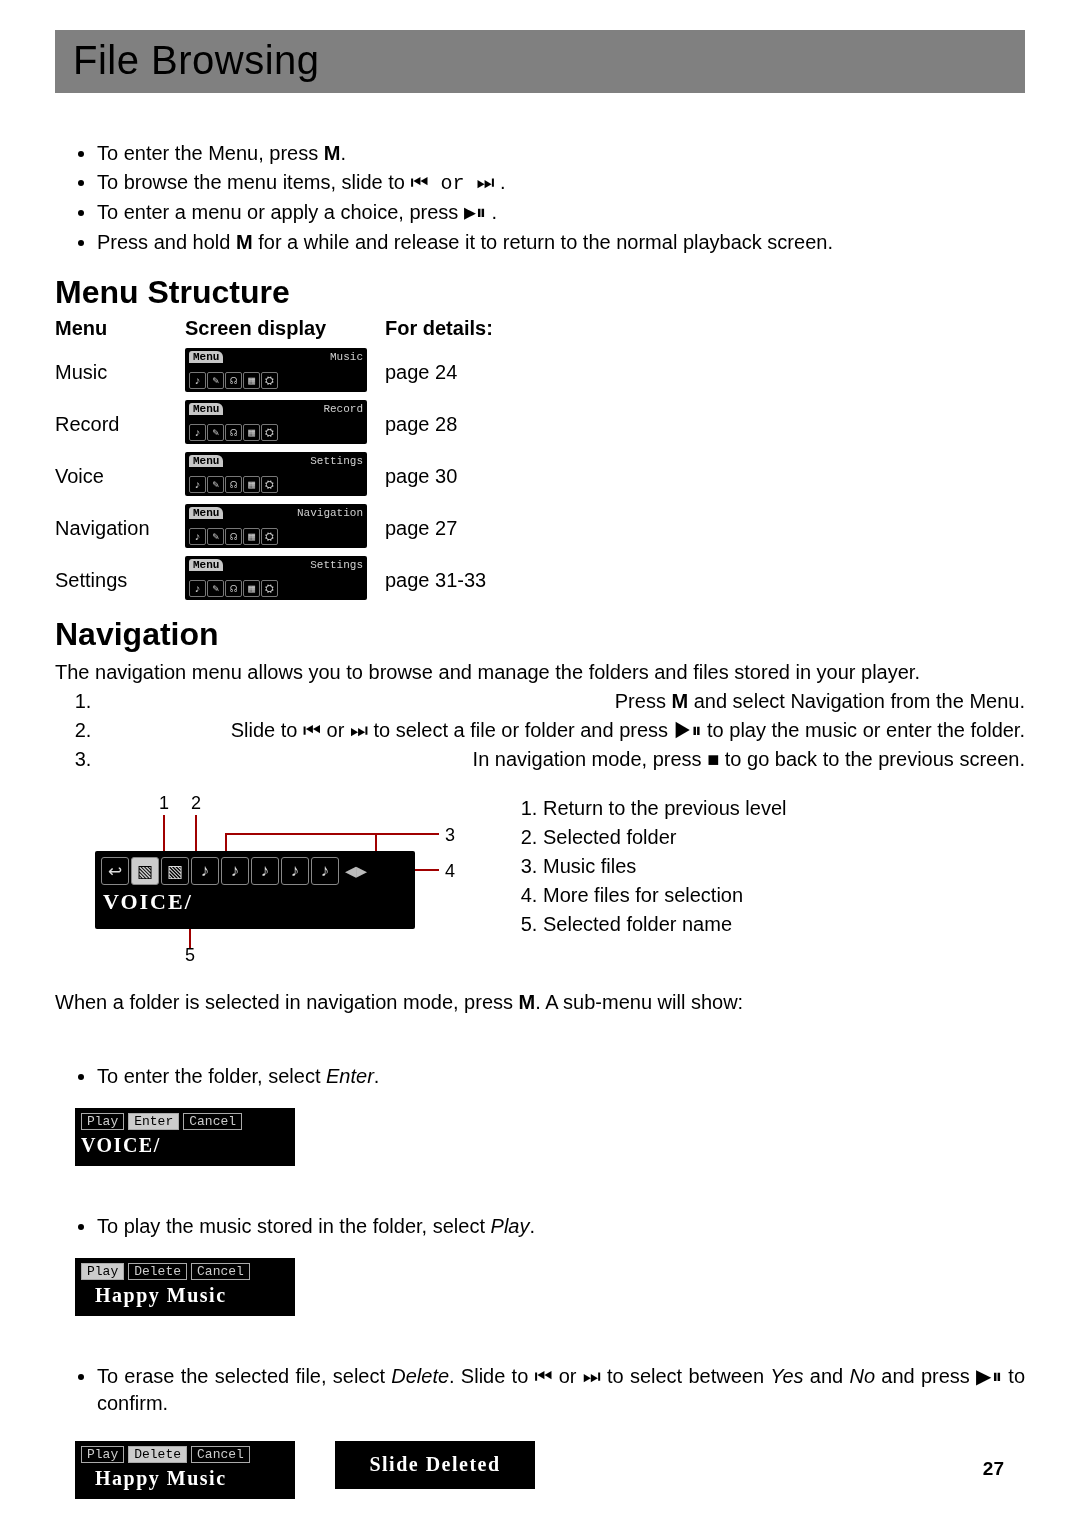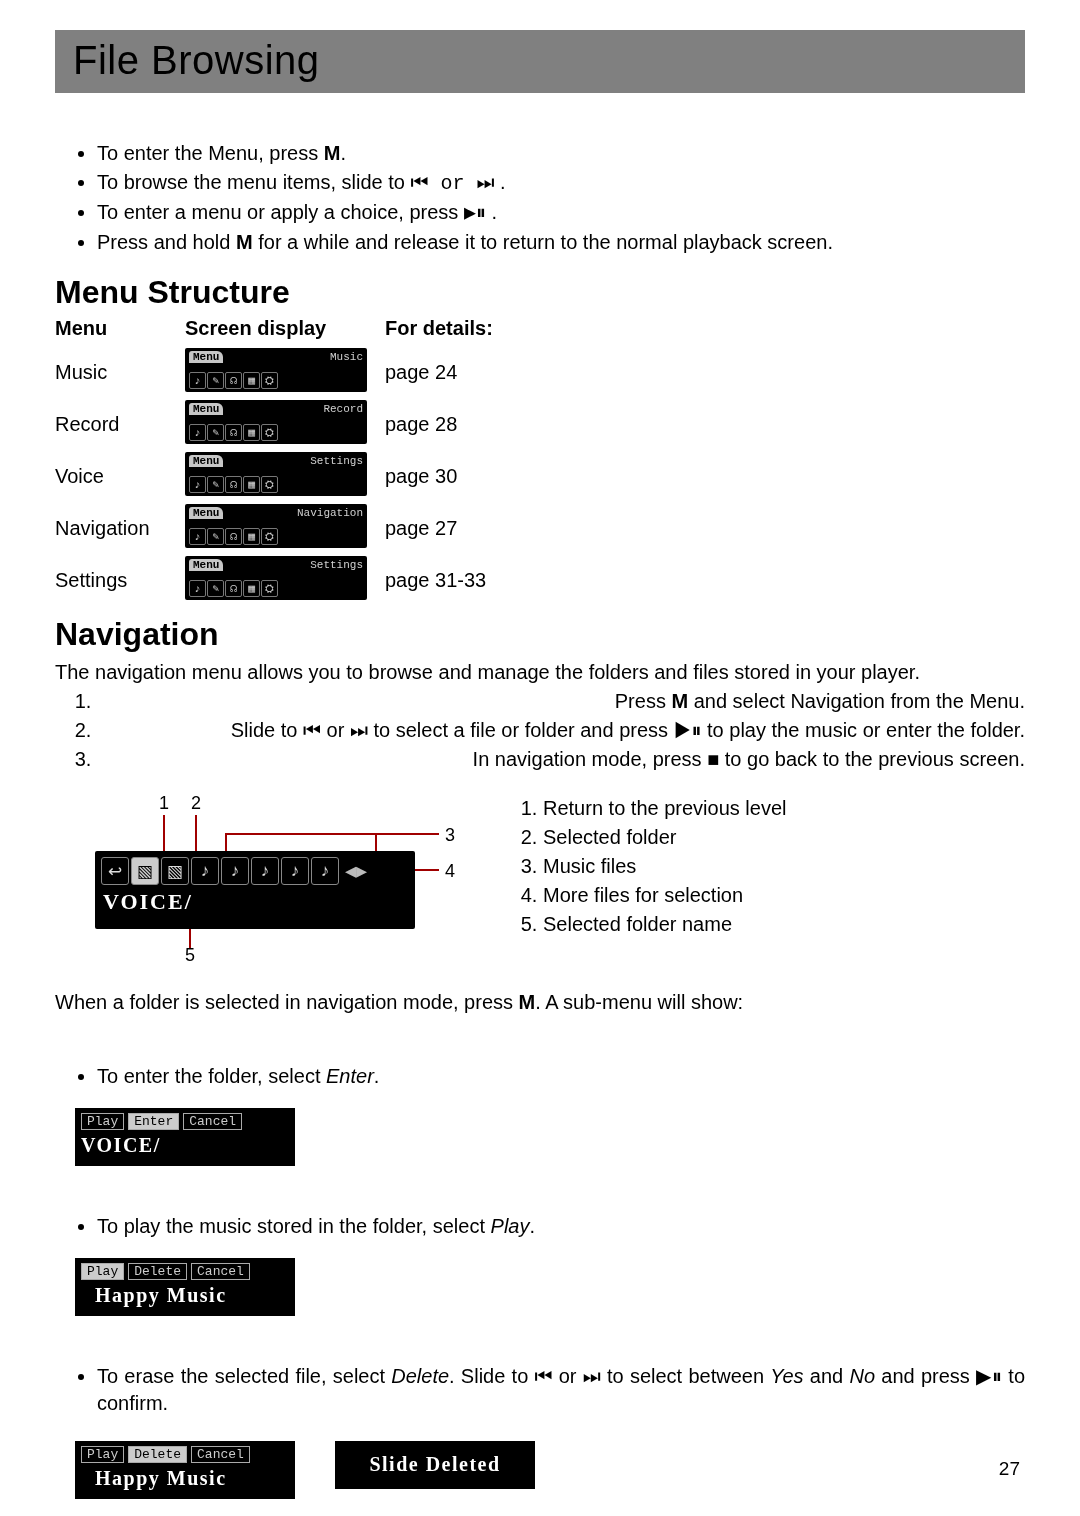--- a/index.html
+++ b/index.html
@@ -105,21 +105,21 @@
   .sub-opt {
     border:1px solid #aaa; color:#ccc; font-size:13px;
     padding:0 5px; font-family:"Courier New",monospace;
   }
   .sub-opt.sel { background:#ccc; color:#000; }
   .sub-title { color:#fff; font-weight:bold; font-size:20px; font-family:Georgia,serif; letter-spacing:1.5px;}
   .sub-title.center { text-align:center; }
   .sub-title.happy { padding-left:14px; }
   .deleted-row { display:flex; align-items:flex-start; }
   .icon-sym { font-family: Liberation Mono, monospace; }
-  .page-number { position:absolute; bottom:36px; right:60px; font-size:19px; }
+  .page-number { position:absolute; bottom:36px; right:76px; font-size:19px;font-weight:bold; }
   p.body { line-height:1.35; margin-bottom:2px;}
 </style>
 </head>
 <body>
 
 <div class="page">
   <div class="title-bar">File Browsing</div>
 
   <ul class="bullets">
     <li>

